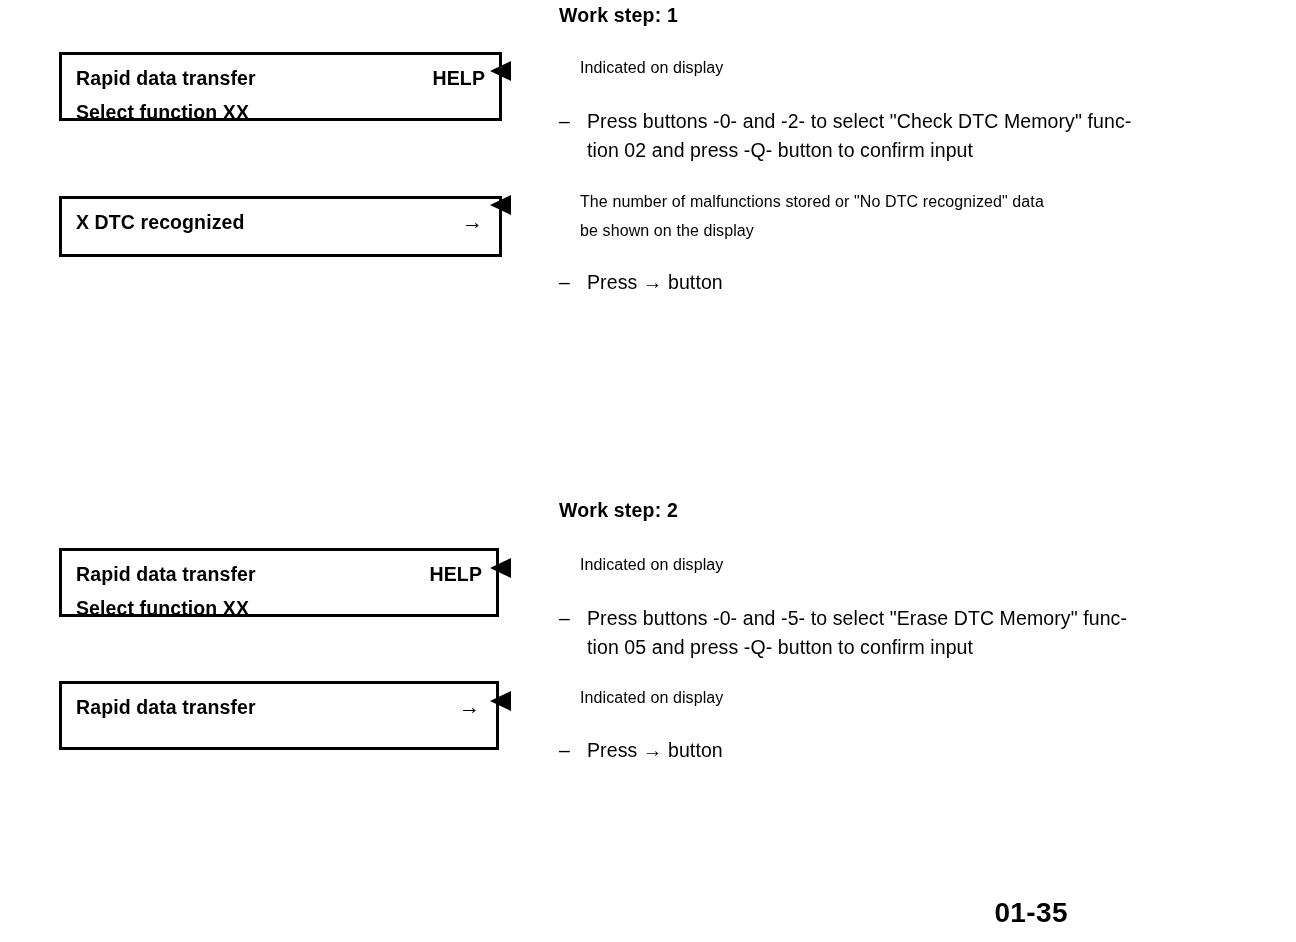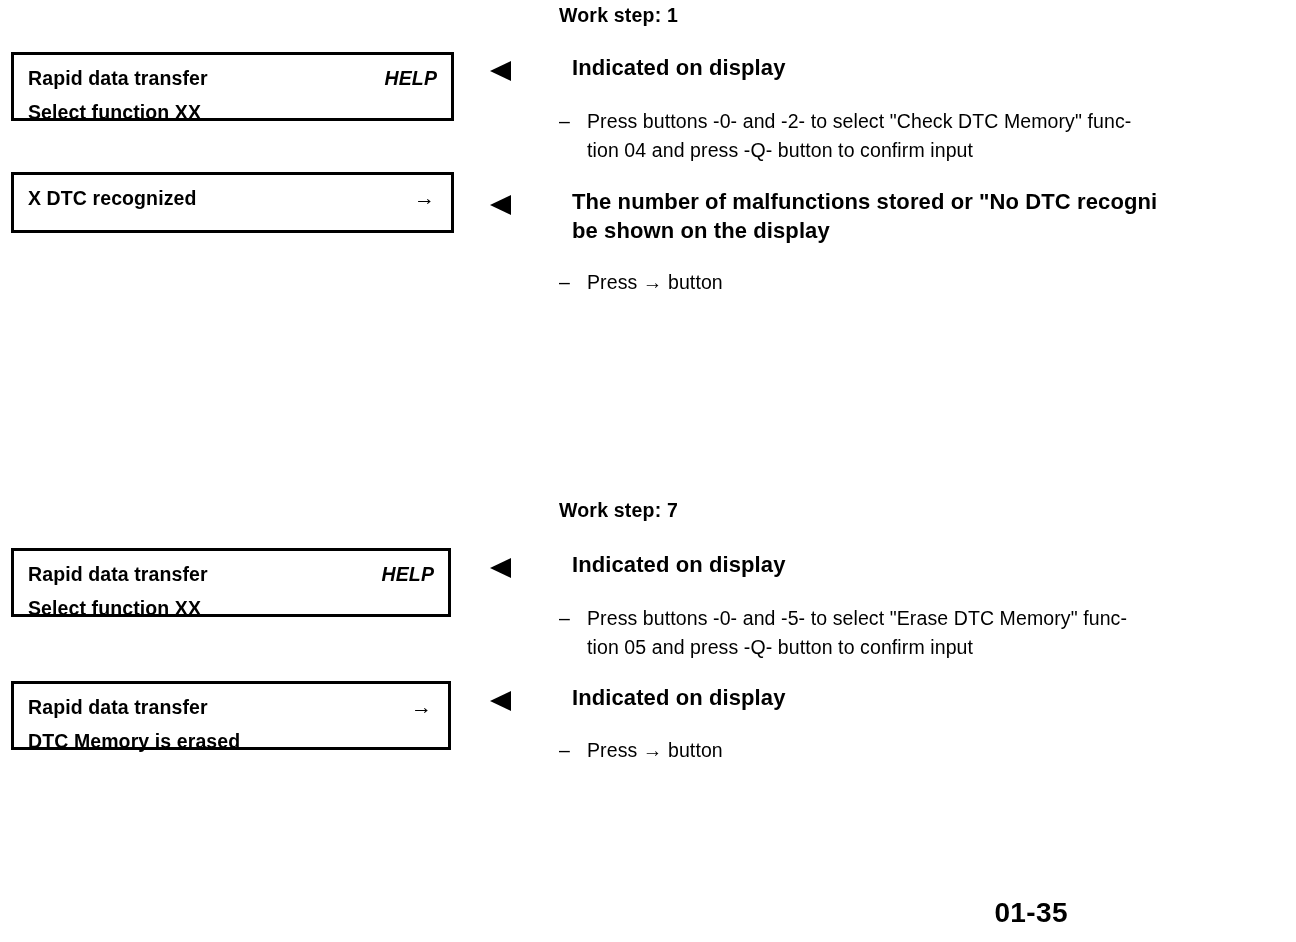--- a/index.html
+++ b/index.html
@@ -21,35 +21,35 @@
     overflow: hidden;
   }
 
   
   .display-box {
     position: absolute;
     box-sizing: border-box;
     border: 3px solid #000000;
     background: #ffffff;
     padding: 6px 14px 0 14px;
+    margin-left: 48px;
   }
   .display-line {
     position: relative;
     display: block;
     font-size: 19.5px;
     font-weight: 700;
     letter-spacing: 0.1px;
     line-height: 34px;
     white-space: nowrap;
   }
   .display-line .right-field {
     position: absolute;
     right: 0;
     top: 0;
-    font-style: italic;
   }
   .display-line .arrow-field {
     position: absolute;
     right: 2px;
     top: 0;
     font-weight: 500;
     font-size: 21px;
   }
 
   
@@ -68,24 +68,24 @@
     left: 0;
     top: 8px;
     width: 0;
     height: 0;
     border-top: 10px solid transparent;
     border-bottom: 10px solid transparent;
     border-right: 21px solid #000000;
   }
   .callout-text {
     position: absolute;
-    left: 82px;
+    left: 90px;
     top: 0;
-    font-size: 22px;
-    font-weight: 700;
+    font-size: 16px;
+    font-weight: 400;
     line-height: 29px;
     letter-spacing: 0.1px;
   }
   .dash-item {
     position: absolute;
     font-size: 19.5px;
     font-weight: 500;
     line-height: 29px;
     letter-spacing: 0.1px;
   }
@@ -126,41 +126,41 @@
     </span>
   </div>
 
   <div class="callout" style="left:490px; top:53px; width:790px;">
     <span class="callout-marker"></span>
     <span class="callout-text">Indicated on display</span>
   </div>
   <div class="dash-item" style="left:559px; top:107px; width:730px;">
     <span class="dash-mark">–</span>
     <span class="dash-body" style="white-space:pre-line;">Press buttons -0- and -2- to select "Check DTC Memory" func-
-tion 04 and press -Q- button to confirm input</span>
+tion 02 and press -Q- button to confirm input</span>
   </div>
 
-  <div class="display-box" style="left:11px; top:172px; width:443px; height:61px;">
+  <div class="display-box" style="left:11px; top:196px; width:443px; height:61px;">
     <span class="display-line">
       <span>X DTC recognized</span>
       <span class="arrow-field">→</span>
     </span>
   </div>
 
   <div class="callout" style="left:490px; top:187px; width:790px;">
     <span class="callout-marker"></span>
     <span class="callout-text" style="white-space:pre-line;">The number of malfunctions stored or "No DTC recognized" data
 be shown on the display</span>
   </div>
   <div class="dash-item" style="left:559px; top:268px; width:730px;">
     <span class="dash-mark">–</span>
     <span class="dash-body" style="white-space:pre-line;">Press → button</span>
   </div>
 
-  <div class="step-heading" style="left:559px; top:499px;">Work step: 7</div>
+  <div class="step-heading" style="left:559px; top:499px;">Work step: 2</div>
 
   <div class="display-box" style="left:11px; top:548px; width:440px; height:69px;">
     <span class="display-line">
       <span>Rapid data transfer</span>
       <span class="right-field">HELP</span>
     </span>
     <span class="display-line">
       <span>Select function XX</span>
     </span>
   </div>
@@ -173,23 +173,20 @@
     <span class="dash-mark">–</span>
     <span class="dash-body" style="white-space:pre-line;">Press buttons -0- and -5- to select "Erase DTC Memory" func-
 tion 05 and press -Q- button to confirm input</span>
   </div>
 
   <div class="display-box" style="left:11px; top:681px; width:440px; height:69px;">
     <span class="display-line">
       <span>Rapid data transfer</span>
       <span class="arrow-field">→</span>
     </span>
-    <span class="display-line">
-      <span>DTC Memory is erased</span>
-    </span>
   </div>
 
   <div class="callout" style="left:490px; top:683px; width:790px;">
     <span class="callout-marker"></span>
     <span class="callout-text">Indicated on display</span>
   </div>
   <div class="dash-item" style="left:559px; top:736px; width:730px;">
     <span class="dash-mark">–</span>
     <span class="dash-body" style="white-space:pre-line;">Press → button</span>
   </div>

